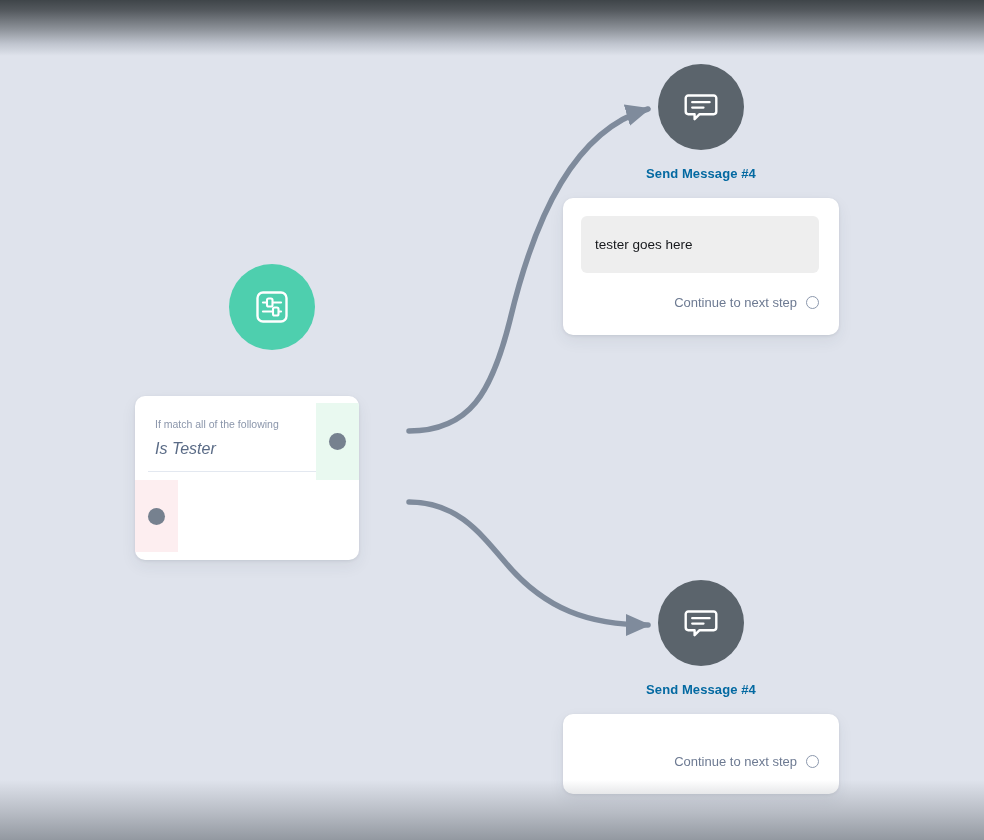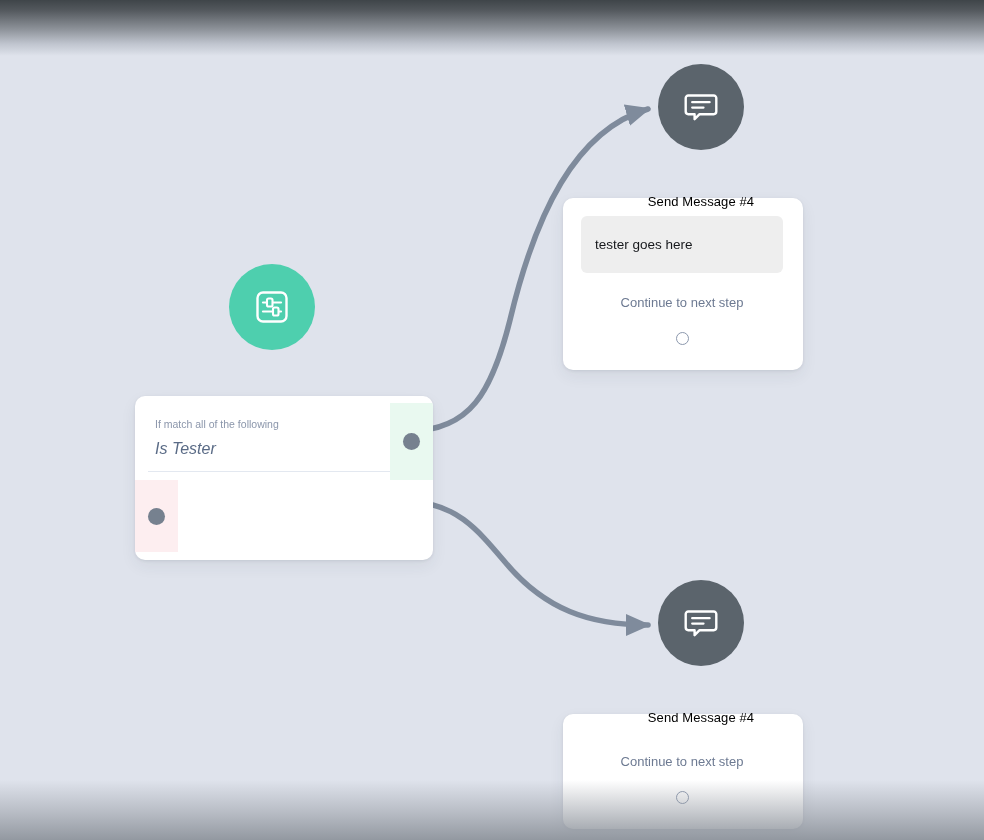--- a/index.html
+++ b/index.html
@@ -40,68 +40,66 @@
     z-index: 20;
   }
   .node-circle.msg { background: #5b646c; }
   .node-circle.cond { background: #4ecfae; }
 
   .node-title {
     position: absolute;
     width: 260px;
     text-align: center;
     font-size: 13px;
-    font-weight: normal;
-    color: #000000;
+    font-weight: bold;
+    color: #0369a1;
     z-index: 20;
     letter-spacing: .1px;
-    margin-top: 28px;
   }
 
   
   .msg-card {
     position: absolute;
-    width: 240px;
+    width: 276px;
     background: #ffffff;
     border-radius: 10px;
     box-shadow: 0 1px 3px rgba(40,50,70,.10), 0 6px 16px rgba(40,50,70,.07);
     padding: 18px 20px 14px 18px;
     z-index: 15;
   }
   .msg-body {
     background: #eeeeee;
     border-radius: 6px;
     padding: 18px 14px;
     font-size: 13.5px;
     color: #16181c;
     min-height: 57px;
     display: flex; align-items: center;
   }
   .msg-footer {
     display: flex; align-items: center; justify-content: flex-end;
-    gap: 22px;
+    gap: 9px;
     margin-top: 22px;
     margin-bottom: 11px;
-    flex-direction: column;
   }
   .msg-footer-label {
     font-size: 13px;
     color: #6d7a92;
   }
   .dot-ring {
     width: 13px; height: 13px; border-radius: 50%;
     border: 1.4px solid #8c98ad;
     background: transparent;
     flex: 0 0 auto;
   }
 
   
   .cond-card {
     position: absolute;
-    width: 298px;
+    width: 224px;
     background: #ffffff;
     border-radius: 10px;
     box-shadow: 0 1px 3px rgba(40,50,70,.10), 0 6px 16px rgba(40,50,70,.07);
     z-index: 15;
     overflow: hidden;
     padding: 7px 0 8px 0;
   }
   .cond-branch {
     position: relative;
     display: flex;

